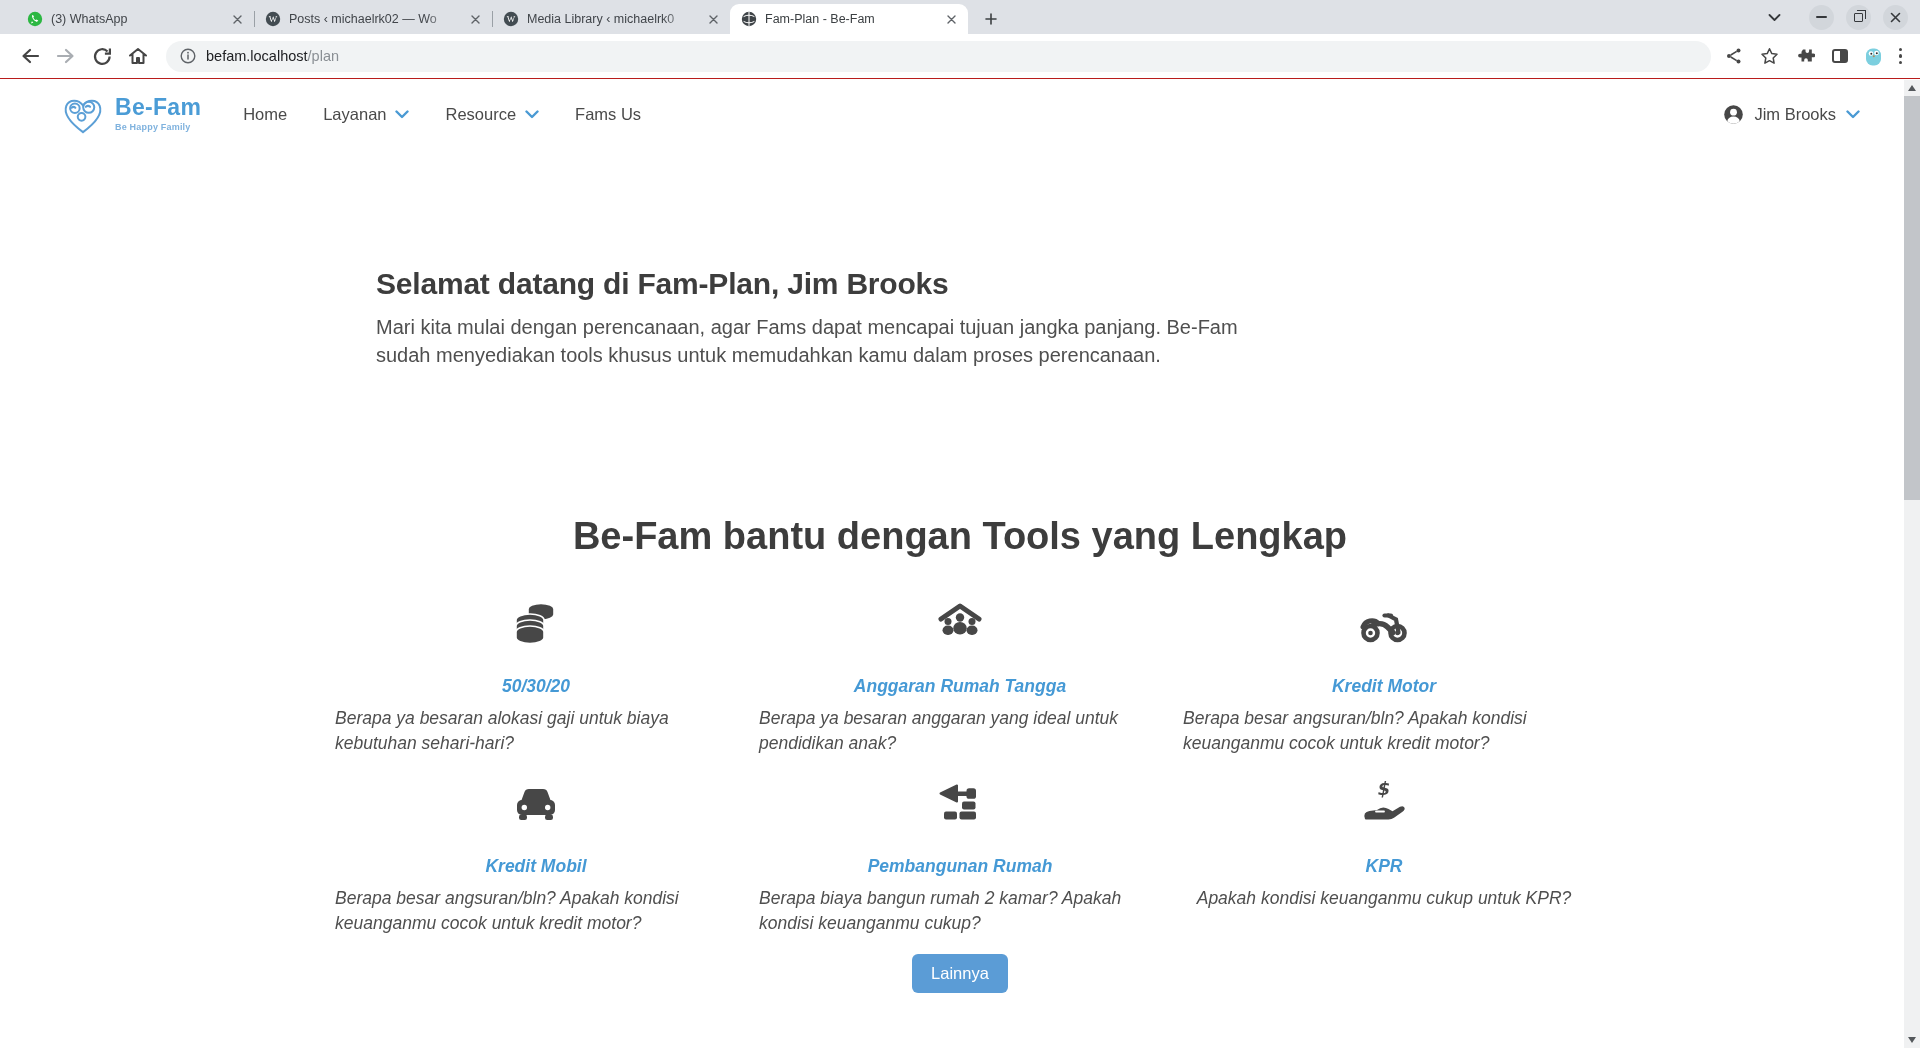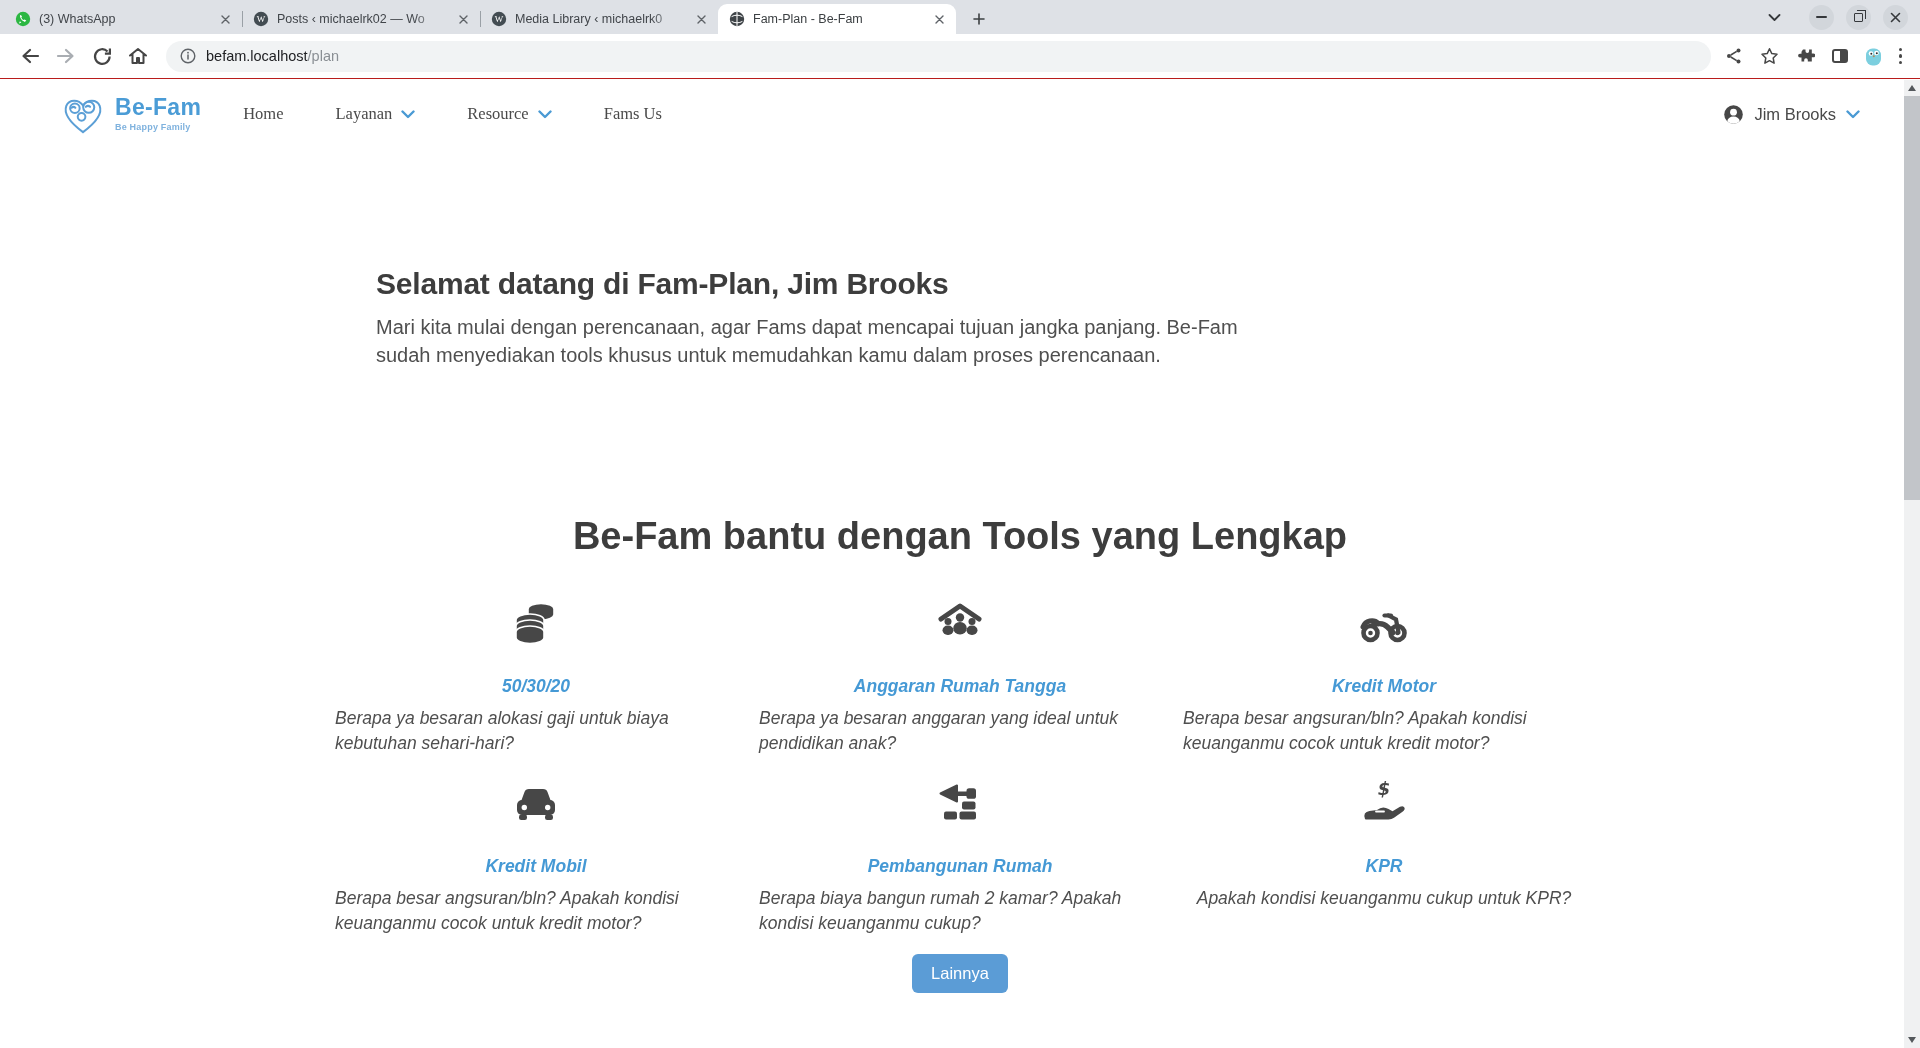--- a/index.html
+++ b/index.html
@@ -1,21 +1,21 @@
 <!DOCTYPE html>
 <html><head>
 <meta charset="utf-8">
 <style>
   * { margin:0; padding:0; box-sizing:border-box; }
   html,body { width:1920px; height:1048px; overflow:hidden; background:#fff;
               font-family:"Liberation Sans","DejaVu Sans",sans-serif; }
   .window { position:relative; width:1920px; height:1048px; background:#fff; }
 
   
-  .tabstrip { height:34px; background:#dee1e6; display:flex; align-items:flex-end; padding-left:4px; position:relative; }
+  .tabstrip { height:34px; background:#dee1e6; display:flex; align-items:flex-end; padding-left:16px; position:relative; }
   .tab { width:238px; height:30px; display:flex; align-items:center; gap:8px; padding:0 8px 0 11px;
          border-radius:9px 9px 0 0; font-size:12.5px; color:#41454a; position:relative; }
   .tab.active { background:#fff; color:#3c4043; }
   .tab .sep { position:absolute; right:-1px; top:7px; height:16px; width:1px; background:#9aa0a6; }
   .tab-title { flex:1; white-space:nowrap; overflow:hidden;
                -webkit-mask-image:linear-gradient(90deg,#000 80%,transparent 98%);
                mask-image:linear-gradient(90deg,#000 80%,transparent 98%); }
   .tab-close { width:17px; height:17px; border-radius:50%; display:flex; align-items:center; justify-content:center; flex:none; }
   .newtab { width:28px; height:28px; margin:0 0 1px 9px; display:flex; align-items:center; justify-content:center; border-radius:50%; }
   .tabstrip-right { position:absolute; right:12px; top:0; height:34px; display:flex; align-items:center; gap:12px; }
@@ -37,21 +37,21 @@
   .sidebar-glyph { width:16px; height:14px; border:2px solid #474747; border-radius:3px; position:relative; }
   .sidebar-glyph::after { content:""; position:absolute; right:0; top:0; bottom:0; width:6px; background:#474747; }
   .kebab { display:flex; flex-direction:column; gap:3px; }
   .kebab i { width:3.5px; height:3.5px; border-radius:50%; background:#474747; }
 
   
   .site-header { height:70px; display:flex; align-items:center; padding:0 60px; background:#fff; }
   .logo { display:flex; align-items:center; gap:9px; }
   .logo-name { font-size:23px; font-weight:bold; color:#4b9cd6; letter-spacing:0.3px; line-height:1; }
   .logo-tag { font-size:9px; color:#7fb2de; font-weight:bold; margin-top:3px; letter-spacing:0.2px; }
-  .nav { display:flex; gap:52px; margin-left:42px; font-size:16.5px; color:#4a4a4a;font-family:Liberation Serif, serif; }
+  .nav { display:flex; gap:36px; margin-left:42px; font-size:16.5px; color:#4a4a4a; }
   .nav-item { display:flex; align-items:center; gap:9px; }
   .user { margin-left:auto; display:flex; align-items:center; gap:10px; font-size:16.5px; color:#4a4a4a; }
 
   
   .welcome { margin:118px 0 0 376px; width:920px; }
   .welcome h1 { font-size:30px; color:#3d3d3d; font-weight:bold; letter-spacing:-0.2px; }
   .welcome p { margin-top:13px; font-size:20px; line-height:1.38; color:#4f4f4f; }
 
   .tools-section { margin-top:146px; }
   .tools-section h2 { font-size:38px; text-align:center; color:#3d3d3d; font-weight:bold; }

